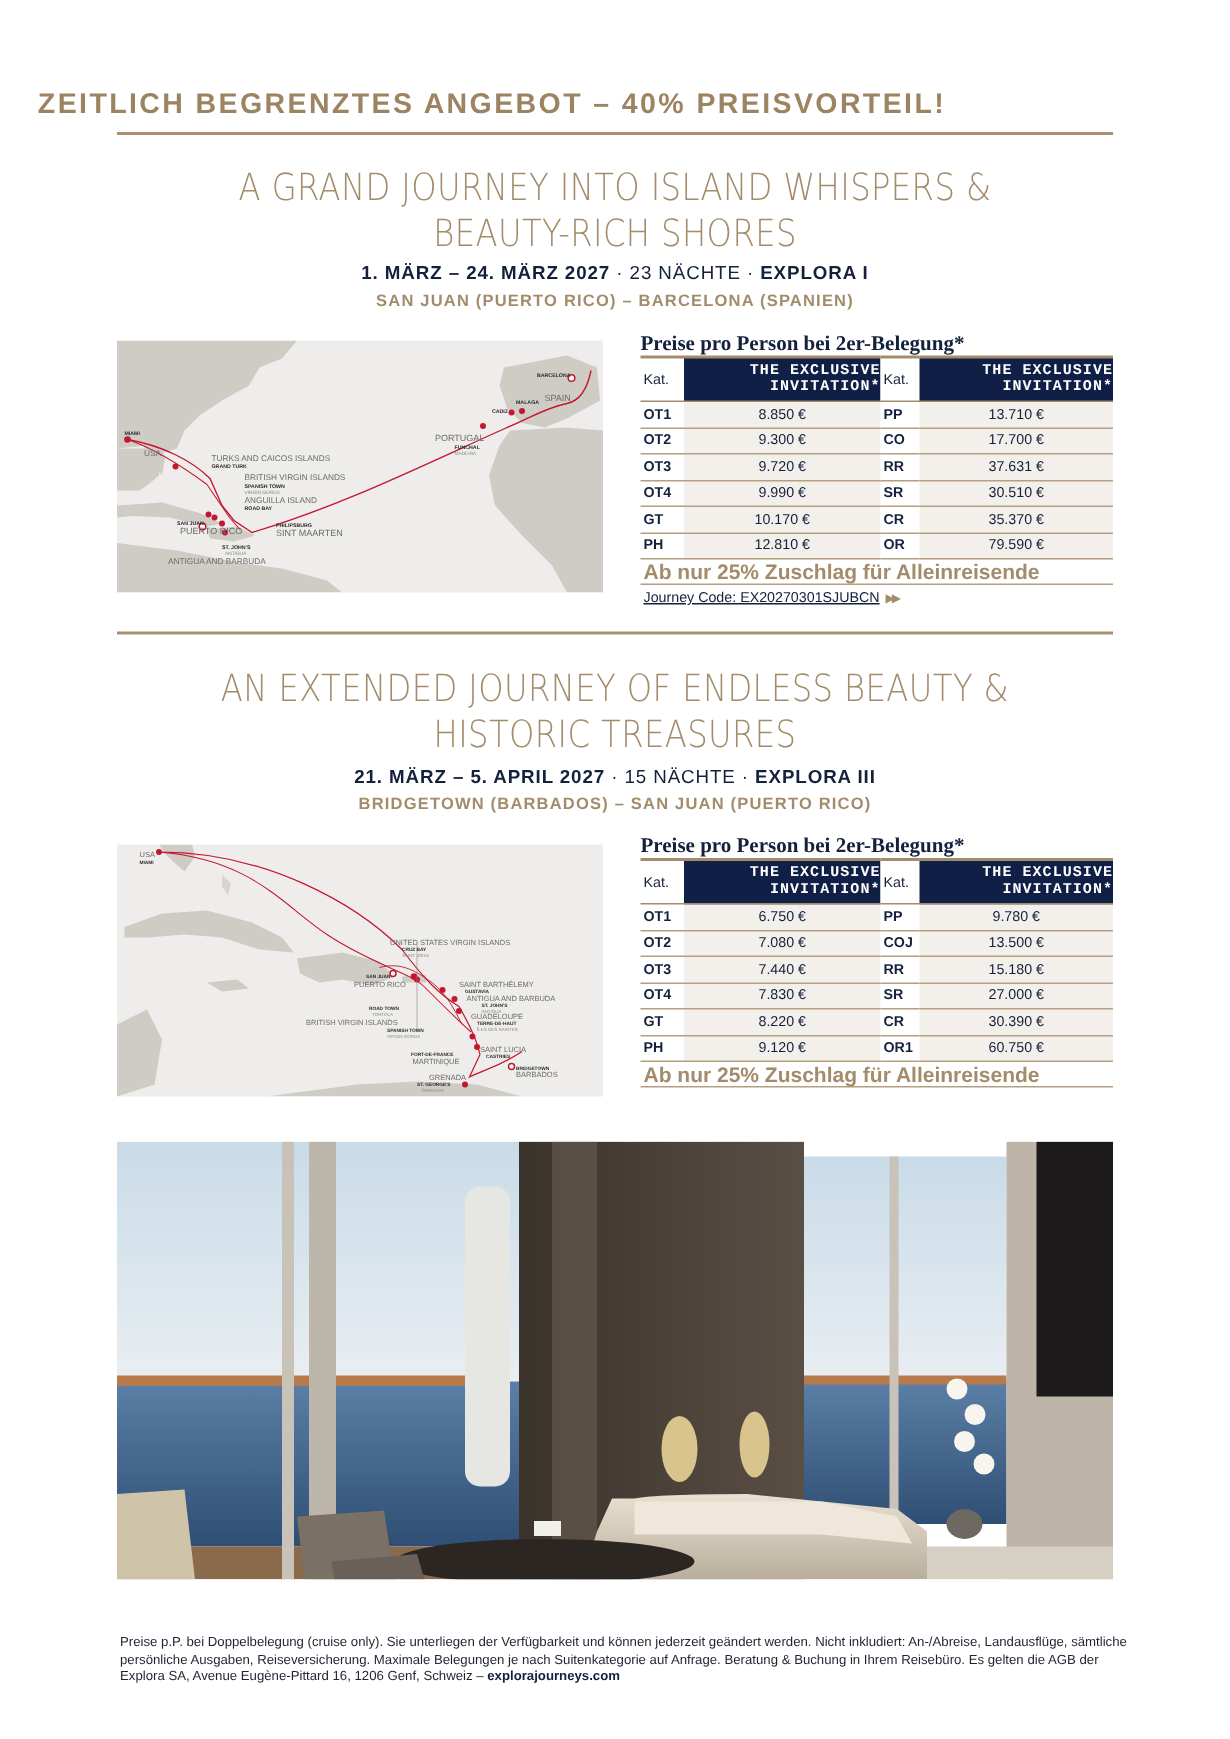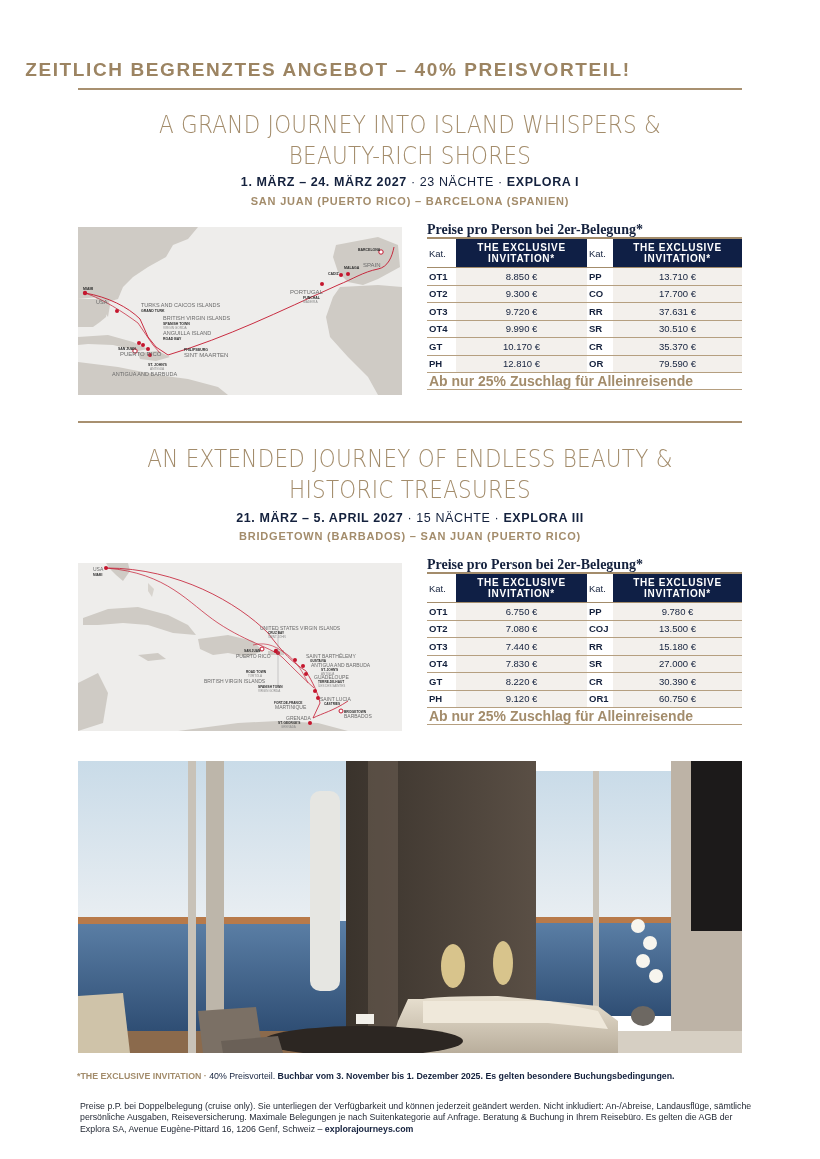--- a/index.html
+++ b/index.html
@@ -10,21 +10,21 @@
   .cruise-meta { position:absolute; left:0; width:820px; text-align:center; font-size:12.5px; color:#14213d; letter-spacing:0.6px; }
   .cruise-meta b { font-weight:bold; }
   .cruise-route { position:absolute; left:0; width:820px; text-align:center; font-size:11px; font-weight:bold; color:#a38c6b; letter-spacing:0.8px; }
   .map { position:absolute; left:78px; width:324px; height:168px; background:#eeedeb; overflow:hidden; }
   .map svg { width:100%; height:100%; display:block; }
   .ptable-wrap { position:absolute; left:427px; width:315px; }
   .ptable-caption { font-size:14px; font-weight:bold; color:#14213d; height:13px; line-height:12px;font-family:Liberation Serif, serif; }
   table.ptable { border-collapse:collapse; width:315px; font-size:9.5px; }
   table.ptable th { height:28px; padding:0; font-weight:normal; }
   table.ptable th.kat { background:#ffffff; color:#14213d; text-align:left; padding-left:2px; font-size:9.5px; border-top:2px solid #a38c6b; }
-  table.ptable th.inv { background:#0f1f45; color:#ffffff; font-weight:bold; font-size:10px; line-height:11px; letter-spacing:0.7px; text-align:center; border-top:2px solid #a38c6b; }
+  table.ptable th.inv { background:#0f1f45; color:#ffffff; font-weight:bold; font-size:10px; line-height:11px; letter-spacing:0.7px; text-align:right; border-top:2px solid #a38c6b;font-family:Liberation Mono, monospace; }
   table.ptable td { height:16.5px; padding:0; border-bottom:1px solid #b59f80; }
   table.ptable td.code { background:#ffffff; color:#14213d; font-weight:bold; padding-left:2px; }
   table.ptable td.price { background:#f3f0ec; color:#14213d; text-align:center; }
   table.ptable tr.first td { border-top:1.5px solid #a38c6b; }
   .single-note { font-size:14px; font-weight:bold; color:#a38c6b; height:16px; line-height:16px; border-bottom:1px solid #b59f80; padding-left:2px; }
   .journey { font-size:9.5px; color:#14213d; height:17px; line-height:17px; padding-left:2px; }
   .journey span.lnk { text-decoration:underline; }
   .journey .ff { color:#a38c6b; font-size:8px; margin-left:4px; letter-spacing:-2px; }
   .photo { position:absolute; left:78px; top:761px; width:664px; height:292px; overflow:hidden; }
   .footer { position:absolute; left:77px; top:1071px; width:680px; font-size:8.8px; color:#14213d; line-height:11.5px; }
@@ -168,20 +168,23 @@
     </tr>
     <tr>
       <td class="code">PH</td>
       <td class="price">12.810 €</td>
       <td class="code">OR</td>
       <td class="price">79.590 €</td>
     </tr>
   </tbody>
     </table>
   <div class="single-note">Ab nur 25% Zuschlag für Alleinreisende</div>
+  <div class="journey">
+    <span class="lnk">Journey Code: EX20270301SJUBCN</span><span class="ff">▶▶</span>
+  </div>
 </div>
 
 <div class="rule" style="top:421px;"></div>
 
 <div class="cruise-title" style="top:443px;">
   <div>An Extended Journey of Endless Beauty &amp;</div>
   <div>Historic Treasures</div>
 </div>
 <div class="cruise-meta" style="top:511px;">
   <b>21. MÄRZ – 5. APRIL 2027</b>
@@ -381,19 +384,16 @@
     <ellipse cx="285" cy="280" rx="100" ry="15" fill="#2c2622"></ellipse>
     <rect x="278" y="253" width="18" height="10" fill="#f2f0ea"></rect>
 
     <path d="M120,250 L178,246 L185,292 L125,292 Z" fill="#7b7065"></path>
     <path d="M143,280 L200,275 L205,292 L145,292 Z" fill="#6a6057"></path>
     <path d="M0,235 L45,232 L52,292 L0,292 Z" fill="#cfc3a9"></path>
   </svg>
 </div>
 
 <div class="footer">
-  <div class="l1">
-    <span class="g">*</span><span class="g">THE EXCLUSIVE INVITATION</span><span class="g"> · </span><span class="n">40% Preisvorteil.</span><span> Buchbar vom 3. November bis 1. Dezember 2025. Es gelten besondere Buchungsbedingungen.</span>
-  </div>
   <div class="body">
     <span>Preise p.P. bei Doppelbelegung (cruise only). Sie unterliegen der Verfügbarkeit und können jederzeit geändert werden. Nicht inkludiert: An-/Abreise, Landausflüge, sämtliche persönliche Ausgaben, Reiseversicherung. Maximale Belegungen je nach Suitenkategorie auf Anfrage. Beratung &amp; Buchung in Ihrem Reisebüro. Es gelten die AGB der Explora SA, Avenue Eugène-Pittard 16, 1206 Genf, Schweiz – </span><b>explorajourneys.com</b>
   </div>
 </div>
 
 </body></html>

